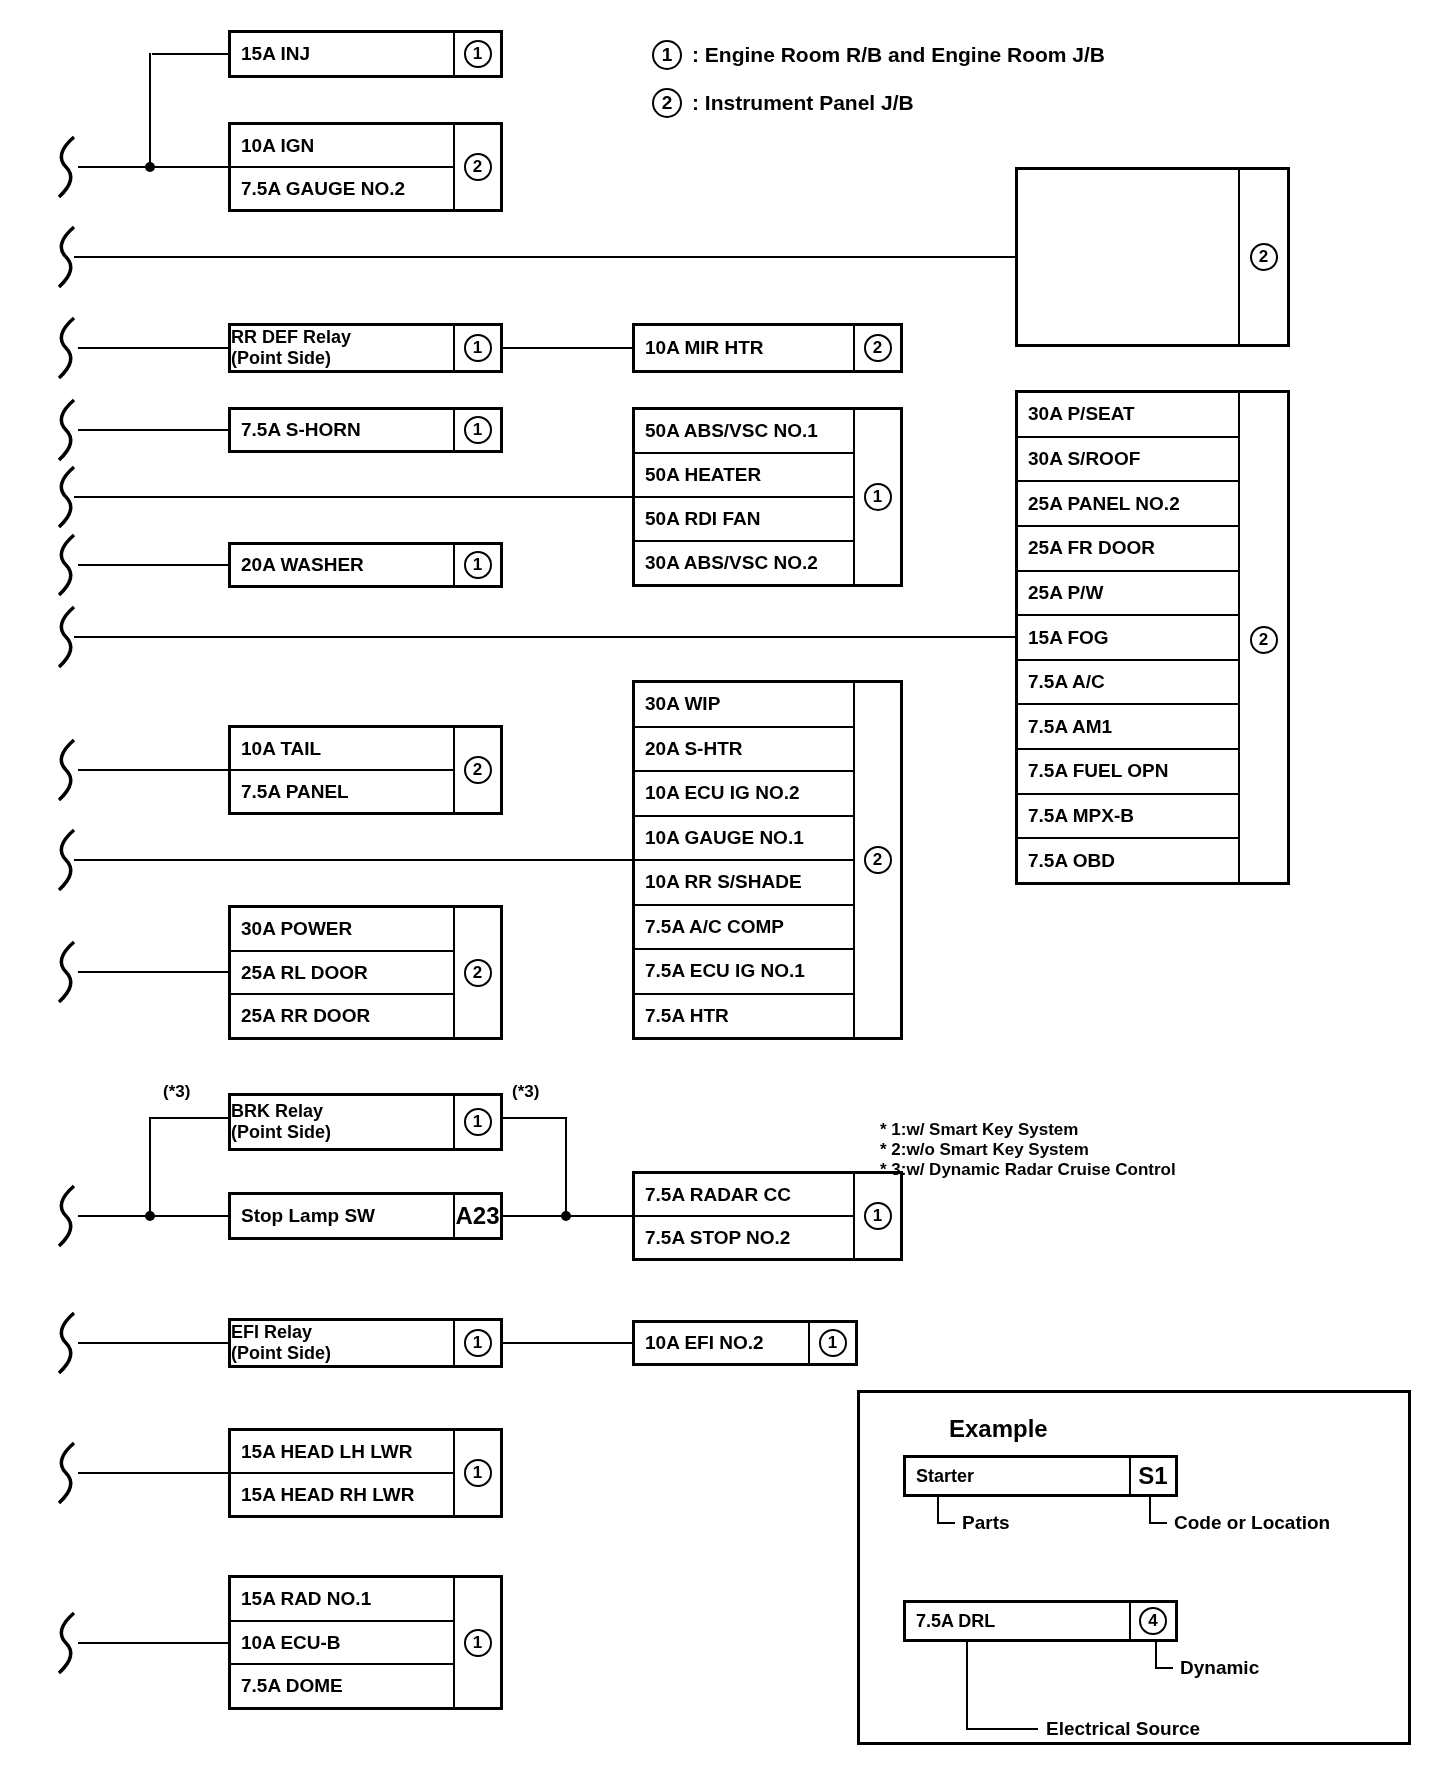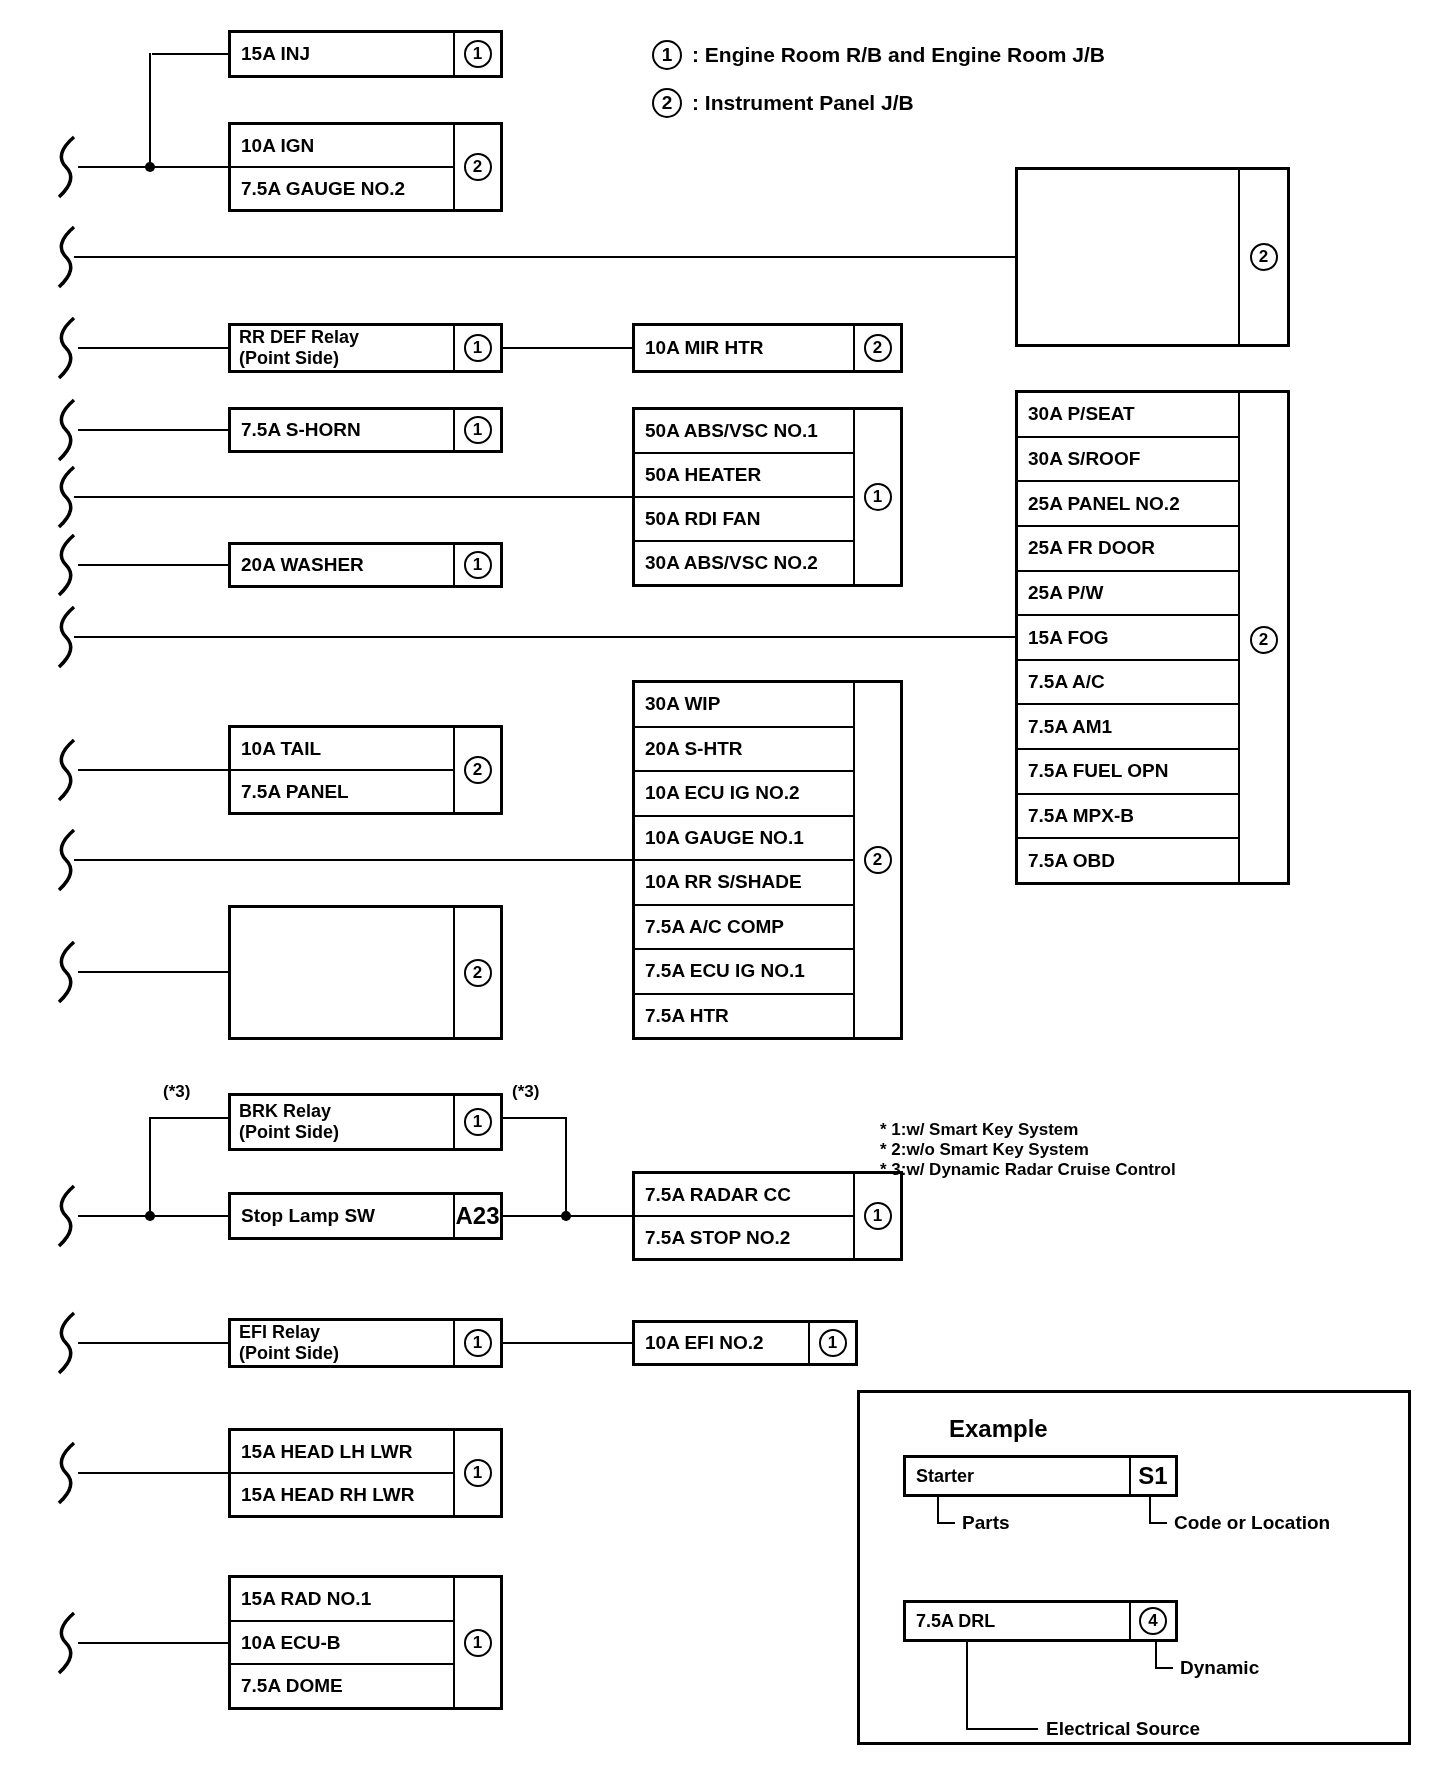--- a/index.html
+++ b/index.html
@@ -6,21 +6,21 @@
   #canvas{position:relative;width:1440px;height:1790px;background:#fff;
     font-family:"Liberation Sans",sans-serif;font-weight:bold;color:#000;overflow:hidden;}
   .hline{position:absolute;height:2px;background:#000;}
   .vline{position:absolute;width:2px;background:#000;}
   .dot{position:absolute;width:10px;height:10px;background:#000;border-radius:50%;transform:translate(-5px,-5px);}
   .squig{position:absolute;width:26px;height:64px;}
   .fusebox{position:absolute;border:3px solid #000;background:#fff;box-sizing:border-box;}
   .rows{position:absolute;left:0;top:0;bottom:0;display:flex;flex-direction:column;}
   .cell{flex:1;display:flex;align-items:center;padding-left:10px;font-size:19px;white-space:nowrap;}
   .cell + .cell{border-top:2px solid #000;}
-  .cell2l{flex:1;display:flex;flex-direction:column;justify-content:center;padding-left:8px;font-size:18px;line-height:21px;white-space:nowrap;}
+  .cell2l{flex:1;display:flex;flex-direction:column;justify-content:center;padding-left:0;font-size:18px;line-height:21px;white-space:nowrap;}
   .badgecol{position:absolute;top:0;right:0;bottom:0;border-left:2px solid #000;display:flex;align-items:center;justify-content:center;}
   .circ{display:inline-flex;align-items:center;justify-content:center;width:28px;height:28px;border:2px solid #000;border-radius:50%;font-size:17px;box-sizing:border-box;}
   .codecell{font-size:24px;}
   .legend-row{position:absolute;display:flex;align-items:center;gap:10px;}
   .legend-circ{display:inline-flex;align-items:center;justify-content:center;width:30px;height:30px;border:2px solid #000;border-radius:50%;font-size:19px;box-sizing:border-box;}
   .legend-text{font-size:21px;white-space:nowrap;}
   .notesline{position:absolute;font-size:17px;white-space:nowrap;}
   .star3{position:absolute;font-size:17px;white-space:nowrap;}
   .ex-outer{position:absolute;border:3px solid #000;background:#fff;box-sizing:border-box;}
   .ex-title{position:absolute;background:#fff;padding:0 14px;font-size:24px;white-space:nowrap;margin-top:40px;}
@@ -171,20 +171,25 @@
     <div class="rows" style="right:45px">
       <div class="cell">10A TAIL</div>
       <div class="cell">7.5A PANEL</div>
     </div>
     <div class="badgecol" style="width:45px">
         <span class="circ">2</span>
       </div>
   </div>
 
   <div class="fusebox" style="left:228px;top:905px;width:275px;height:135px">
+    <div class="rows" style="right:45px">
+      <div class="cell">30A POWER</div>
+      <div class="cell">25A RL DOOR</div>
+      <div class="cell">25A RR DOOR</div>
+    </div>
     <div class="badgecol" style="width:45px">
         <span class="circ">2</span>
       </div>
   </div>
 
   <div class="fusebox" style="left:228px;top:1093px;width:275px;height:58px">
     <div class="rows" style="right:45px">
       <div class="cell2l">
         <span>BRK Relay</span>
         <span>(Point Side)</span>

